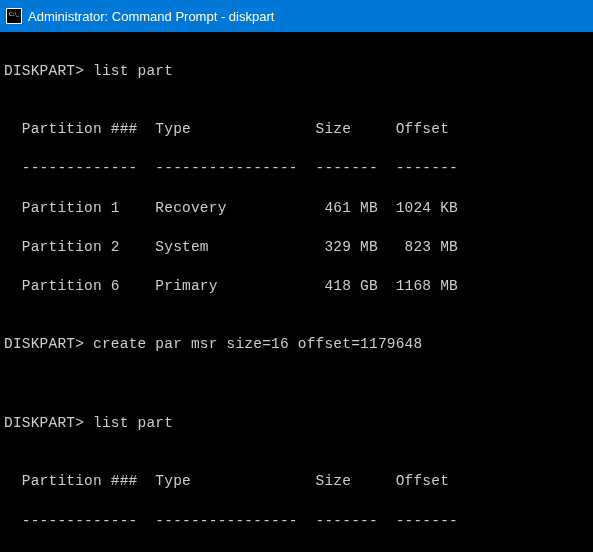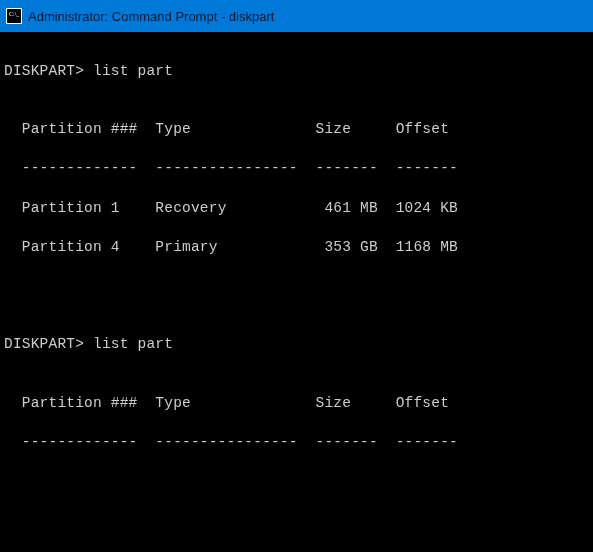--- a/index.html
+++ b/index.html
@@ -7,21 +7,21 @@
     width: 593px;
     height: 552px;
     background: #000;
     font-family: Consolas, 'Courier New', monospace;
     font-size: 14.5px;
     color: #ccc;
     overflow: hidden;
   }
   .title-bar {
     background: #0078d7;
-    color: #0f172a;
+    color: #ffffff;
     height: 28px;
     display: flex;
     align-items: center;
     padding: 16px 6px;
     font-family: 'Segoe UI', Tahoma, sans-serif;
     font-size: 13px;
   }
   .title-bar .icon {
     width: 16px;
     height: 16px;
@@ -52,22 +52,24 @@
   </span>
   <span>Administrator: Command Prompt - diskpart</span>
 </div>
 
 <div class="terminal">
 <span class="row"><span>DISKPART&gt;</span> <span>list part</span></span>
 <span class="row"></span>
 <span class="row">  Partition ###  Type              Size     Offset</span>
 <span class="row">  -------------  ----------------  -------  -------</span>
 <span class="row">  Partition 1    Recovery           461 MB  1024 KB</span>
-<span class="row">  Partition 4    Primary            353 GB  1168 MB</span>
+<span class="row">  Partition 2    System             329 MB   823 MB</span>
+<span class="row">  Partition 6    Primary            418 GB  1168 MB</span>
 <span class="row"></span>
+<span class="row"><span>DISKPART&gt;</span> <span>create par msr size=16 offset=1179648</span></span>
 <span class="row"></span>
 <span class="row"></span>
 <span class="row"><span>DISKPART&gt;</span> <span>list part</span></span>
 <span class="row"></span>
 <span class="row">  Partition ###  Type              Size     Offset</span>
 <span class="row">  -------------  ----------------  -------  -------</span>
 
 
 
 

